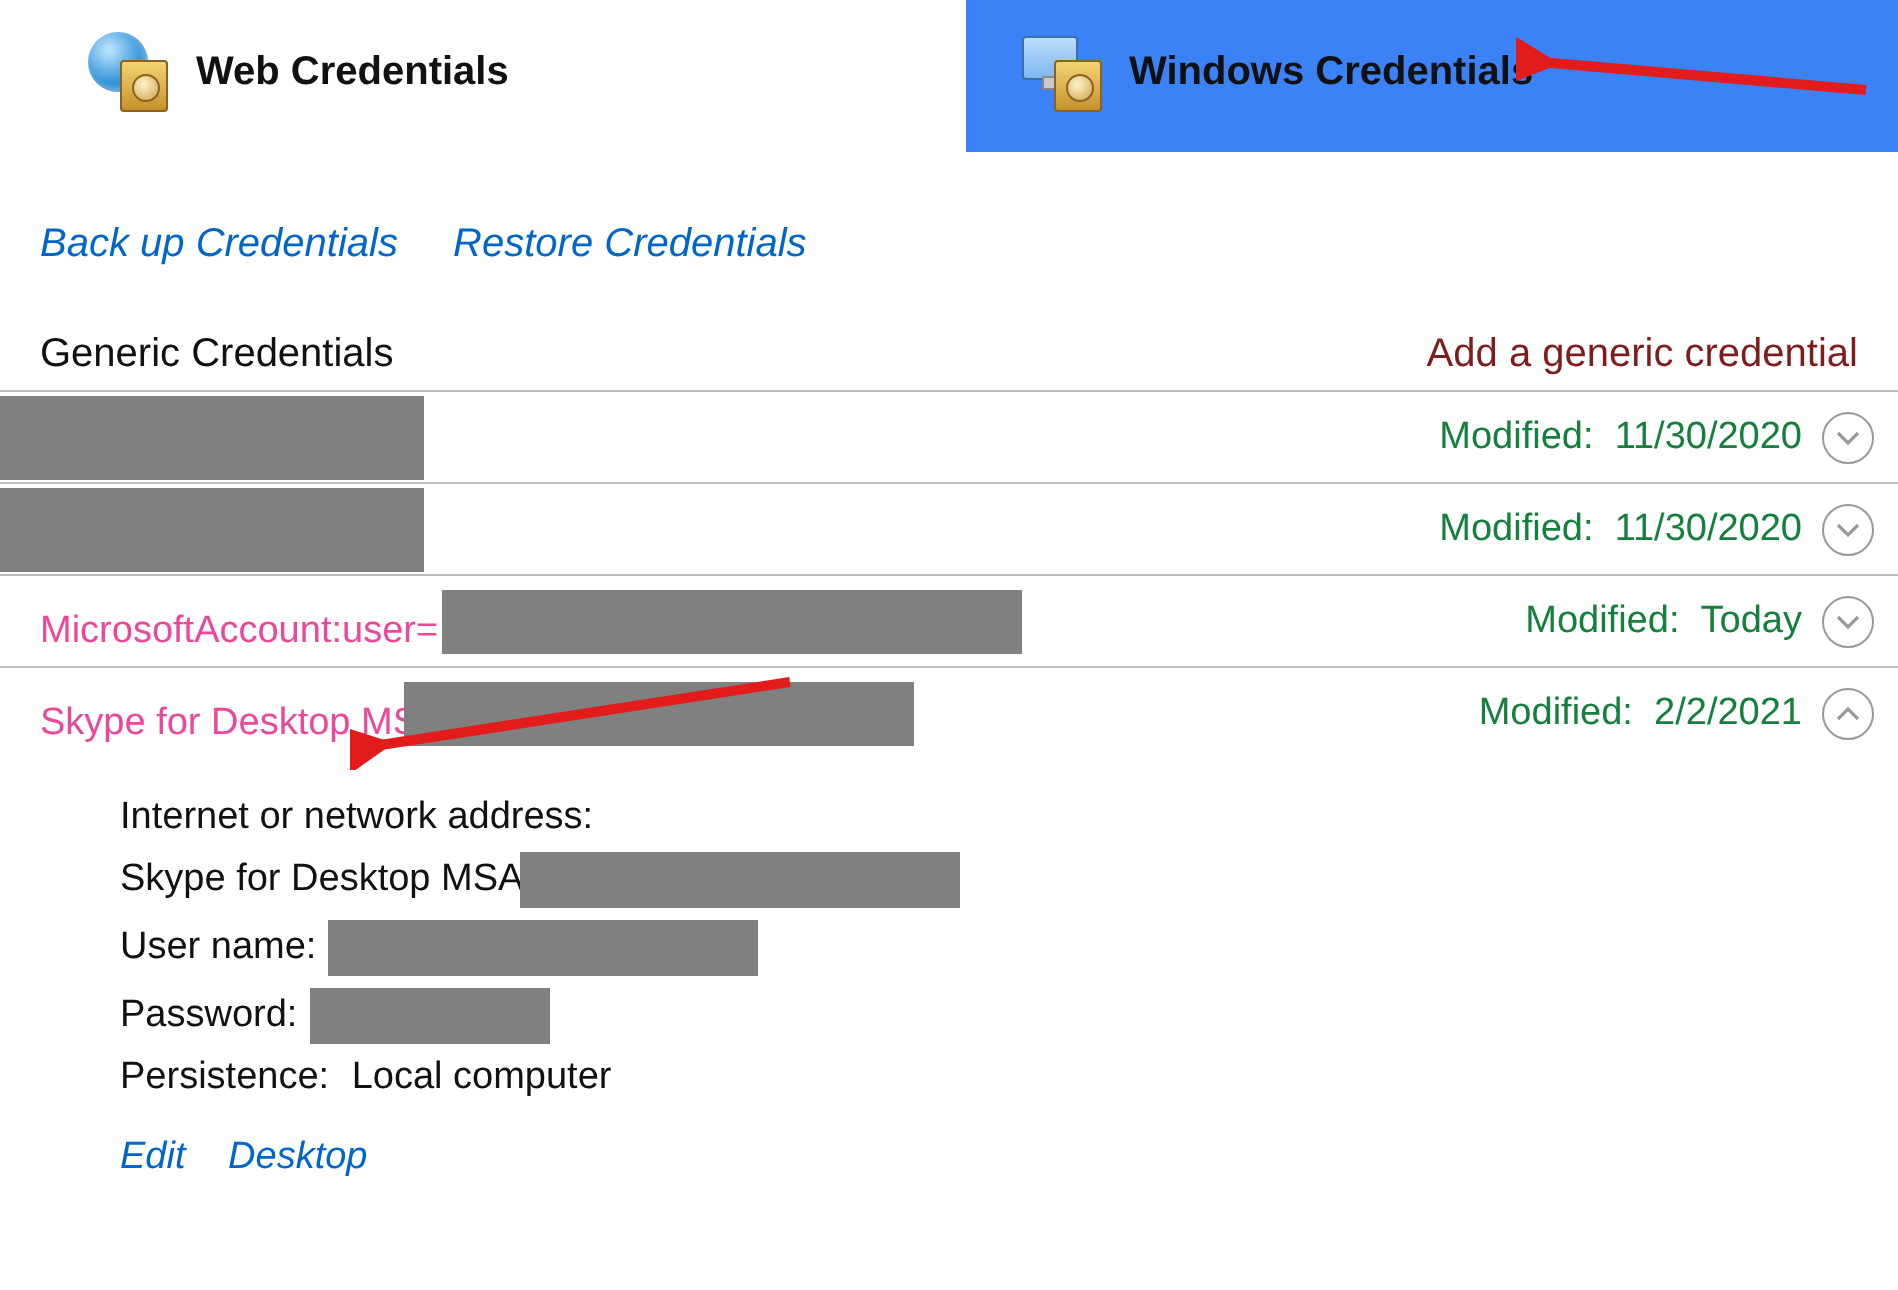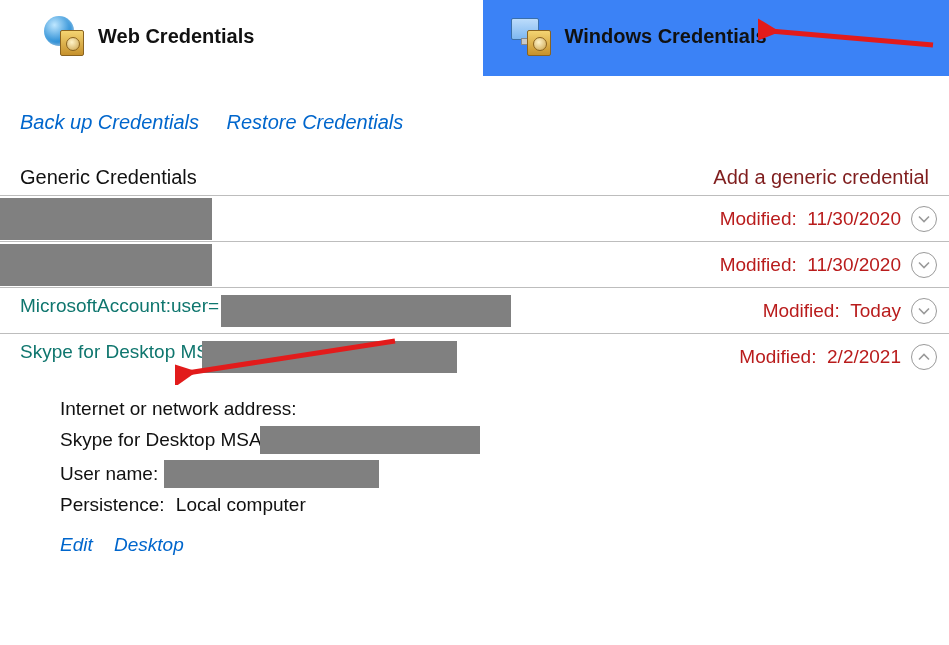--- a/index.html
+++ b/index.html
@@ -67,31 +67,31 @@
     display: flex;
     align-items: center;
     padding: 6px 12px 6px 20px;
     border-bottom: 1px solid #bdbdbd;
     min-height: 46px;
     font-size: 19px;
   }
   .cred-name-area {
     flex: 1;
     display: flex;
-    align-items: flex-start;
+    align-items: flex-end;
     gap: 2px;
-    color: #0f766e;
+    color: #ec4899;
   }
   .redact {
     display: inline-block;
     background: #808080;
     line-height: 1;
   }
   .mod {
-    color: #b91c1c;
+    color: #15803d;
     margin-right: 10px;
     white-space: nowrap;
   }
   .chev-btn {
     width: 26px;
     height: 26px;
     border: 1.5px solid #9a9a9a;
     border-radius: 50%;
     display: flex;
     align-items: center;
@@ -257,20 +257,24 @@
   <div class="details-row">
     <span class="details-label">Internet or network address:</span>
   </div>
   <div class="details-row">
     <span>Skype for Desktop MSA</span>
     <span class="redact" style="width:220px;height:28px;margin-left:-2px;"></span>
   </div>
   <div class="details-row">
     <span class="details-label">User name:</span>
     <span class="redact" style="width:215px;height:28px;"></span>
+  </div>
+  <div class="details-row">
+    <span class="details-label">Password:</span>
+    <span class="redact" style="width:120px;height:28px;"></span>
   </div>
   <div class="details-row">
     <span class="details-label">Persistence:</span>&nbsp;
     <span>Local computer</span>
   </div>
   <div class="details-actions">
     <span class="link">Edit</span>
     <span class="link">Desktop</span>
   </div>
 </div>

